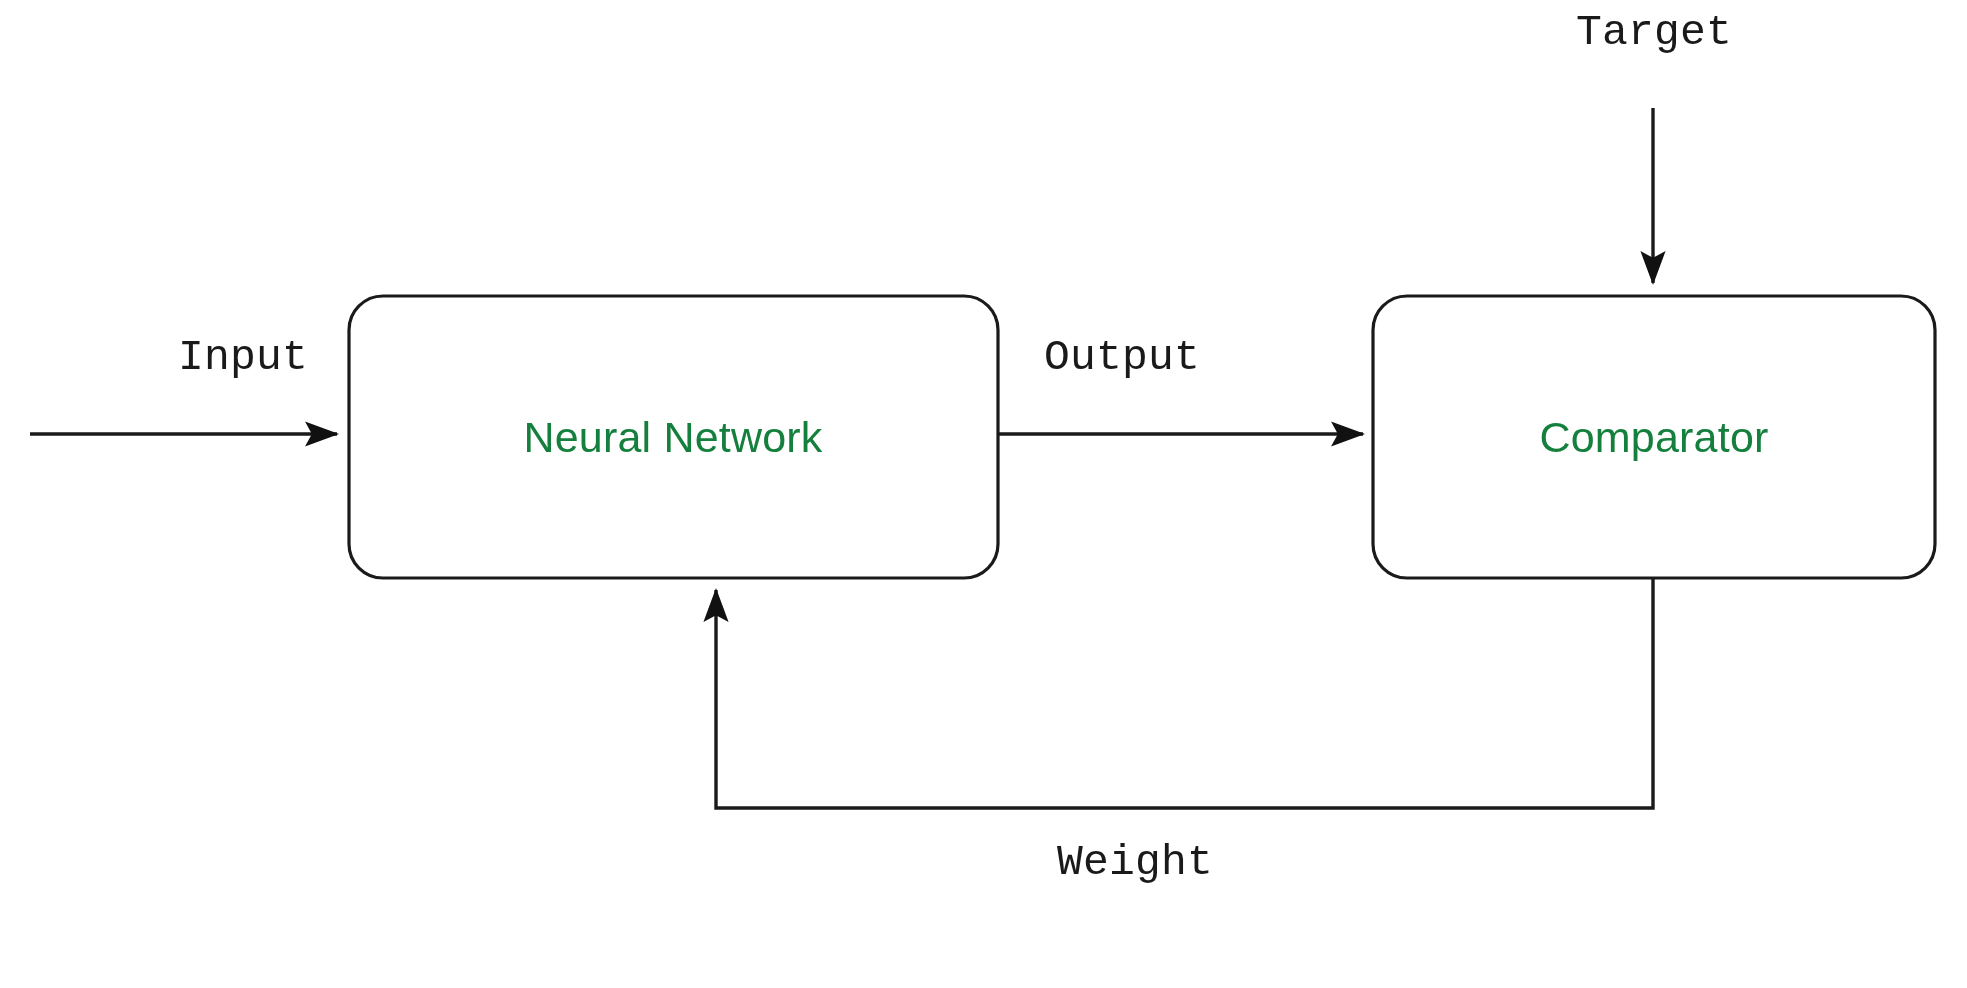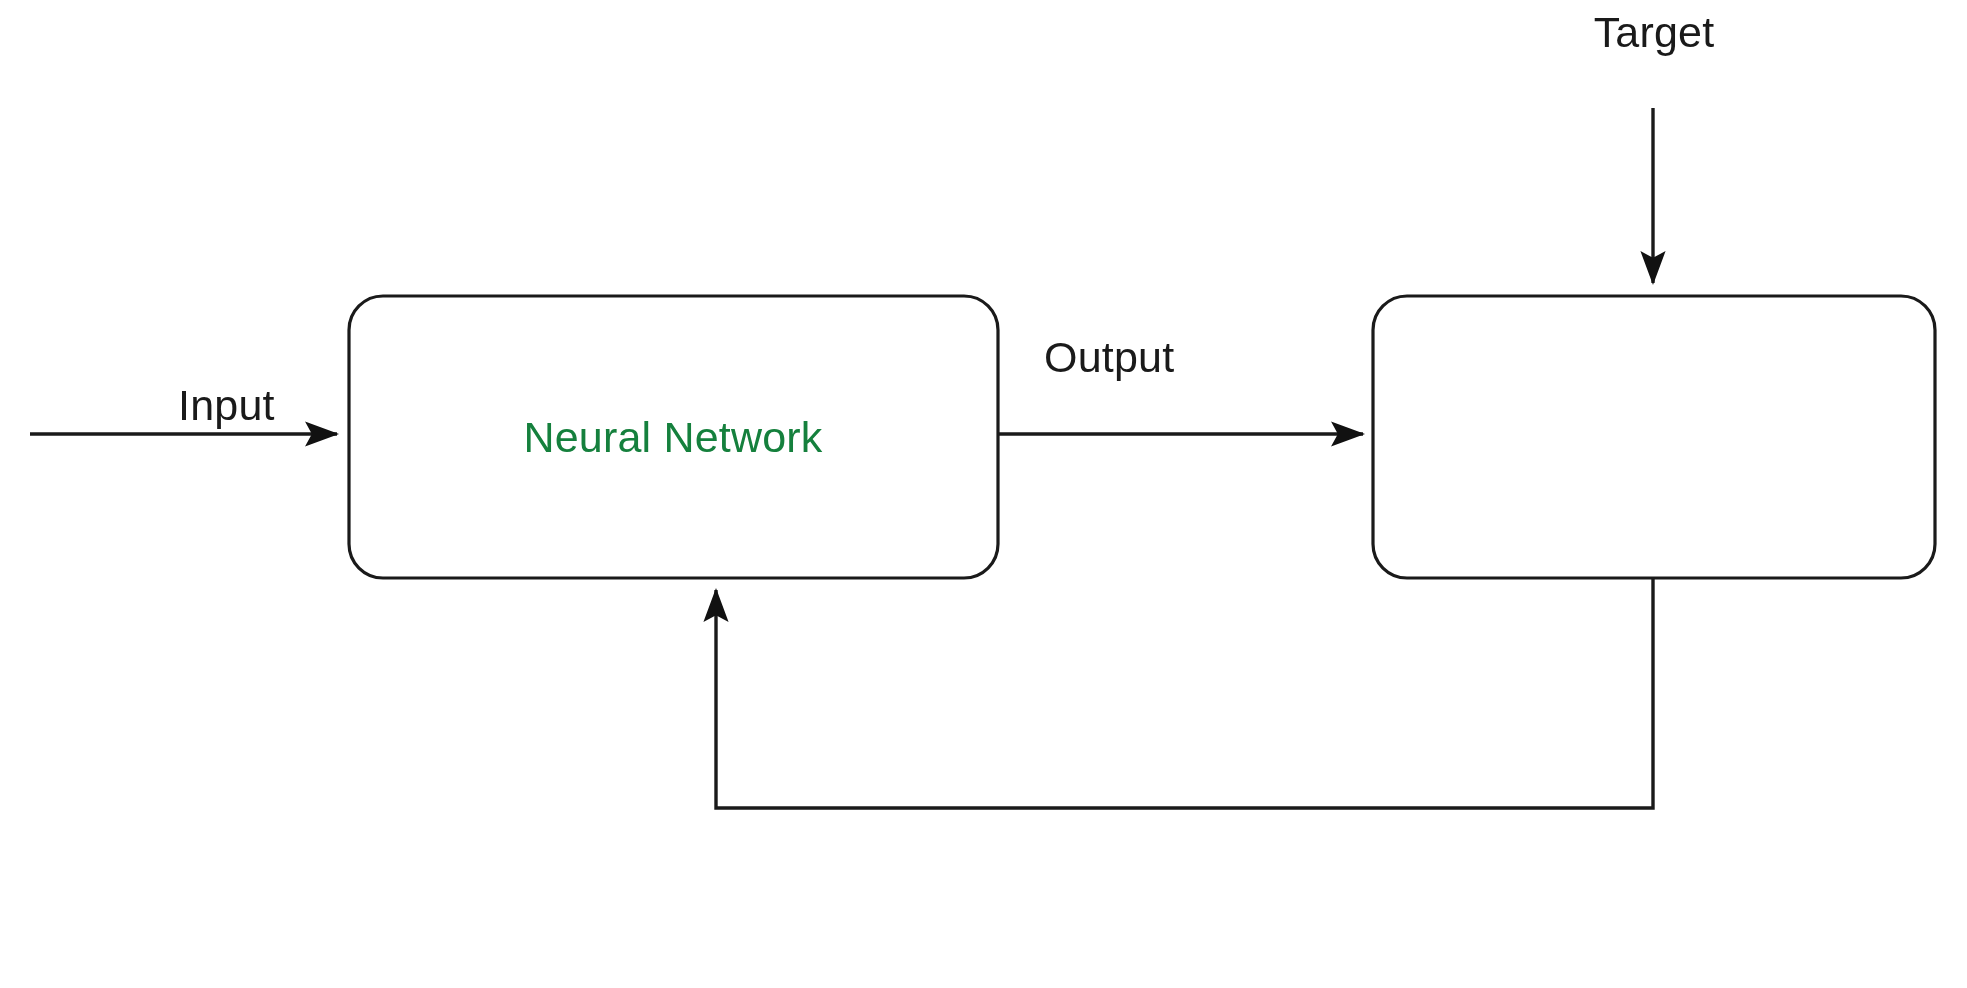--- a/index.html
+++ b/index.html
@@ -45,21 +45,21 @@
     font-size: 43px;
     color: #15803d;
     white-space: nowrap;
     letter-spacing: 0.2px;
     line-height: 1.0;
     text-align: center;
     transform: translate(-50%, -50%);
   }
   .edge-label {
     position: absolute;
-    font-family: Liberation Sans, sans-serif;
+    font-family: Liberation Mono, monospace;
     font-size: 43px;
     color: #1a1a1a;
     white-space: nowrap;
     letter-spacing: 0.2px;
     text-align: center;
     transform: translate(-50%, -50%);
   }
 </style>
 </head>
 <body>
@@ -87,23 +87,25 @@
 
     <path class="edge-line" d="M 998 434 L 1363 434" marker-end="url(#arrow-right)"></path>
 
     <path class="edge-line" d="M 1653 108 L 1653 283" marker-end="url(#arrow-down)"></path>
 
     <path class="edge-line" d="M 1653 578 L 1653 808 L 716 808 L 716 590" marker-end="url(#arrow-up)"></path>
   </svg>
 
   <div class="node-label" style="left:673px; top:437px;">Neural Network</div>
 
+  <div class="node-label" style="left:1654px; top:437px;">Comparator</div>
 
-  <div class="edge-label" style="left:178px; top:357px; transform:translate(0,-50%);margin-top:48px;">Input</div>
+  <div class="edge-label" style="left:178px; top:357px; transform:translate(0,-50%);">Input</div>
 
   <div class="edge-label" style="left:1044px; top:357px; transform:translate(0,-50%);">Output</div>
 
   <div class="edge-label" style="left:1654px; top:32px;">Target</div>
 
   <div class="edge-label" style="left:1135px; top:862px;">
+    <div>Weight</div>
   </div>
 
 </div>
 
 </body></html>

